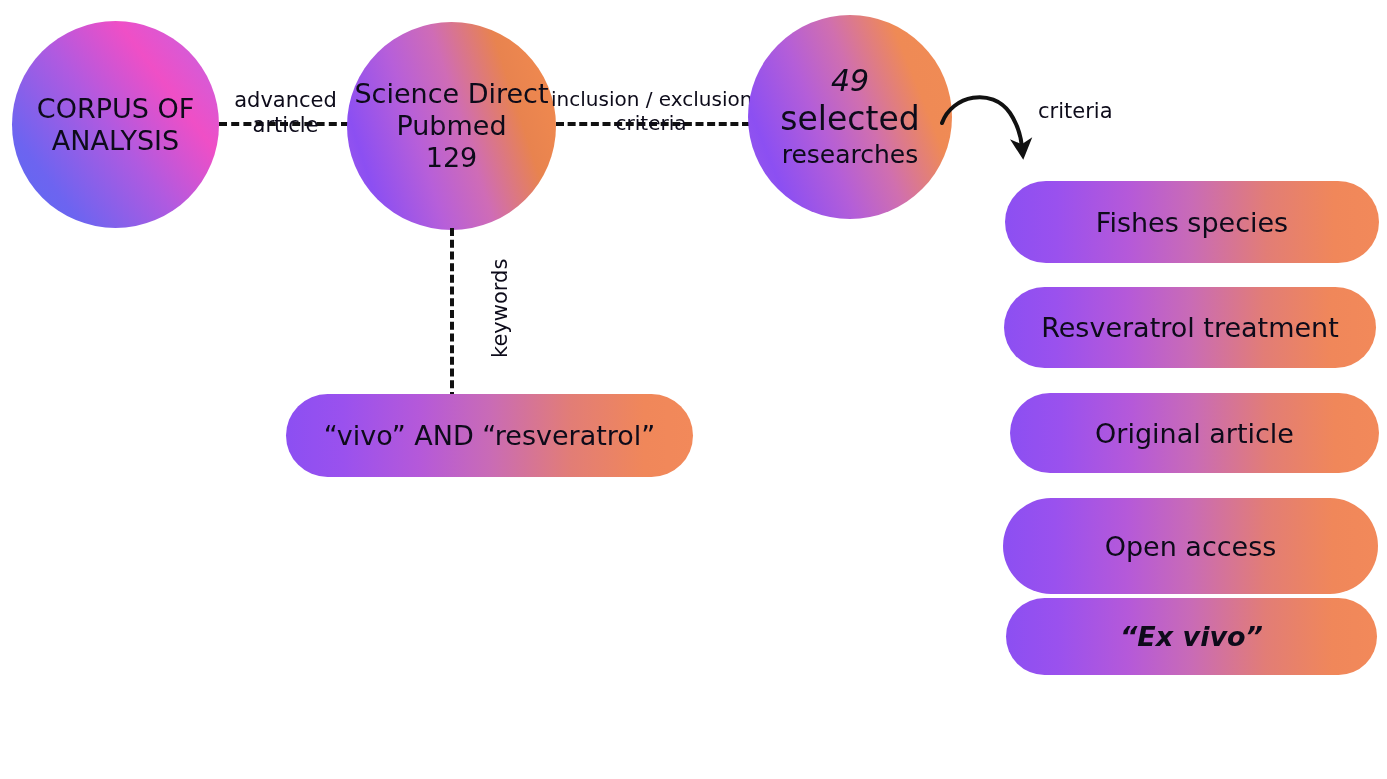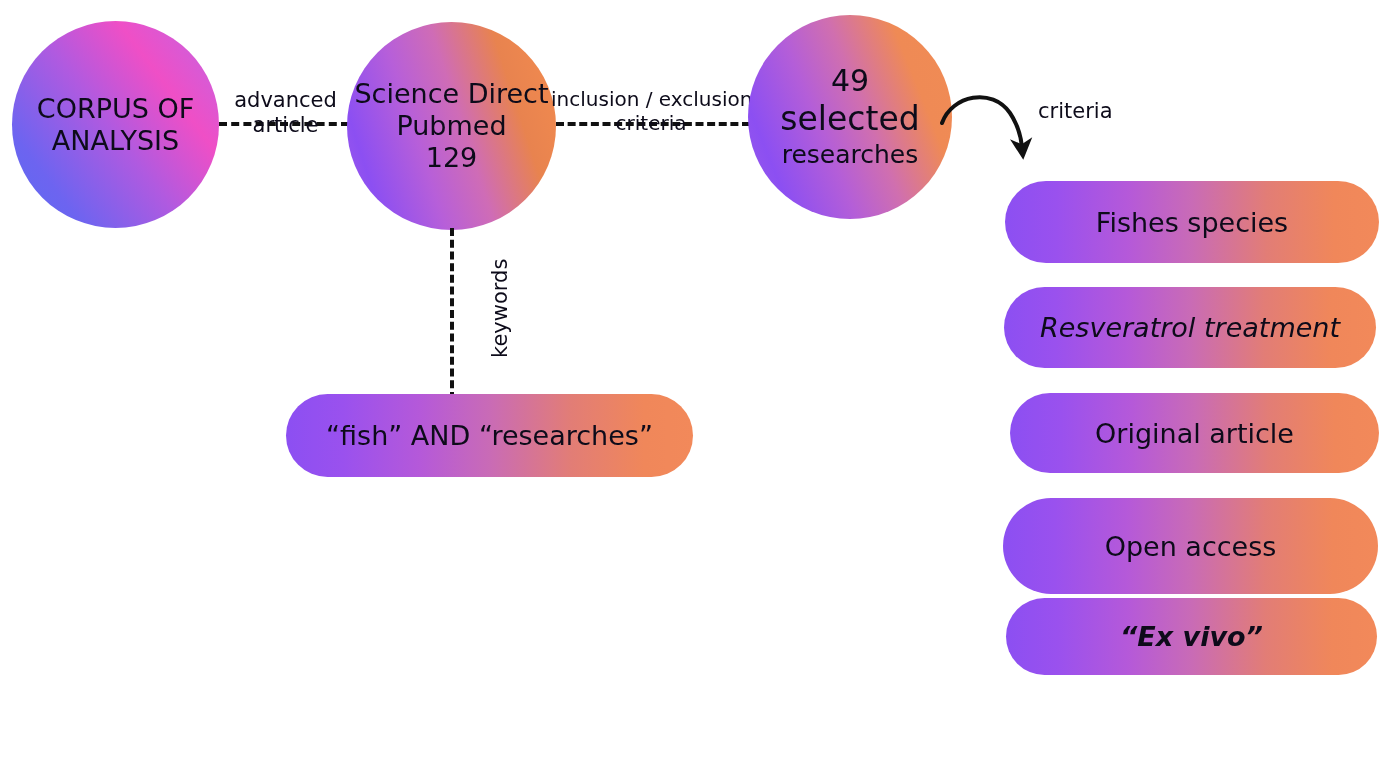--- a/index.html
+++ b/index.html
@@ -47,21 +47,21 @@
     width: 209px; height: 208px;
     background: linear-gradient(72deg, #a15ce8 0%, #8c4ff2 14%, #b75fd9 36%, #cf6cb6 54%, #e8834f 76%, #f0894f 92%, #e78a5f 100%);
     font-size: 27px;
   }
   #circle-sd .ln { display: block; }
   #circle-selected {
     left: 748px; top: 15px;
     width: 204px; height: 204px;
     background: linear-gradient(68deg, #9a5ce8 0%, #8c4ff2 16%, #b45ed8 38%, #d06faf 56%, #ef8a55 78%, #f08b55 92%, #e08a6d 100%);
   }
-  .circ-49 { font-size: 30px; line-height: 1.15; }
+  .circ-49 { font-size: 30px; line-height: 1.15; font-style: italic; }
   .circ-selected { font-size: 33px; line-height: 1.22; }
   .circ-researches { font-size: 25px; line-height: 1.25; }
 
   
   .dash-h {
     position: absolute;
     height: 0;
     border-top: 4px dashed #111111;
   }
   #dash-corpus-sd { left: 219px; top: 122px; width: 130px; }
@@ -120,21 +120,21 @@
     white-space: nowrap;
     background: linear-gradient(90deg, #8c4ff2 0%, #9a51ee 14%, #b559d9 33%, #c96bb6 50%, #e27d76 70%, #f0875a 88%, #f2895a 100%);
   }
   #pill-keywords {
     left: 286px; top: 394px;
     width: 407px; height: 83px;
     font-size: 27px;
   }
   .criteria-pill { font-size: 27px; }
   #pill-fishes-species  { left: 1005px; top: 181px; width: 374px; height: 82px; }
-  #pill-resveratrol     { left: 1004px; top: 287px; width: 372px; height: 81px; font-style: italic; }
+  #pill-resveratrol     { left: 1004px; top: 287px; width: 372px; height: 81px; }
   #pill-original-article{ left: 1010px; top: 393px; width: 369px; height: 80px; }
   #pill-open-access     { left: 1003px; top: 498px; width: 375px; height: 96px; }
   #pill-ex-vivo         { left: 1006px; top: 598px; width: 371px; height: 77px; font-style: italic; font-weight: 600; }
 </style>
 </head>
 <body>
 
 <div class="stage">
 
   <div class="circle" id="circle-corpus">
@@ -177,21 +177,21 @@
         <path d="M0,0.4 L5.4,3.2 L0,6 L1.5,3.2 Z" fill="#111111"></path>
       </marker>
     </defs>
     <path d="M12,48 C22,20 62,12 80,38 C88,50 91,62 92,72" fill="none" stroke="#111111" stroke-width="4" stroke-linecap="round" marker-end="url(#arrowhead)"></path>
   </svg>
   <div class="edge-label" id="label-criteria-arrow">
     <span>criteria</span>
   </div>
 
   <div class="pill" id="pill-keywords">
-    <span>“fish” AND “researches”</span>
+    <span>“vivo” AND “resveratrol”</span>
   </div>
 
   <div class="pill criteria-pill" id="pill-fishes-species">
     <span>Fishes species</span>
   </div>
   <div class="pill criteria-pill" id="pill-resveratrol">
     <span>Resveratrol treatment</span>
   </div>
   <div class="pill criteria-pill" id="pill-original-article">
     <span>Original article</span>

